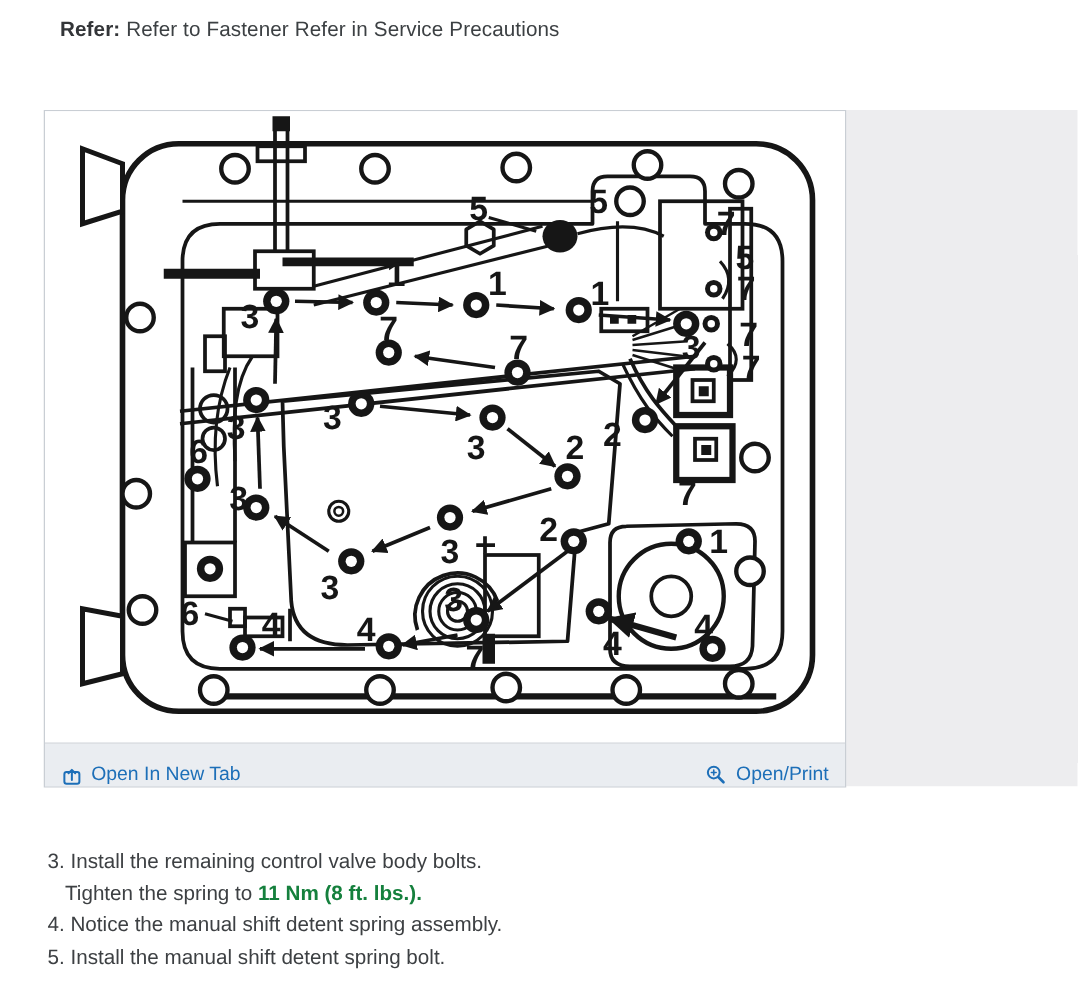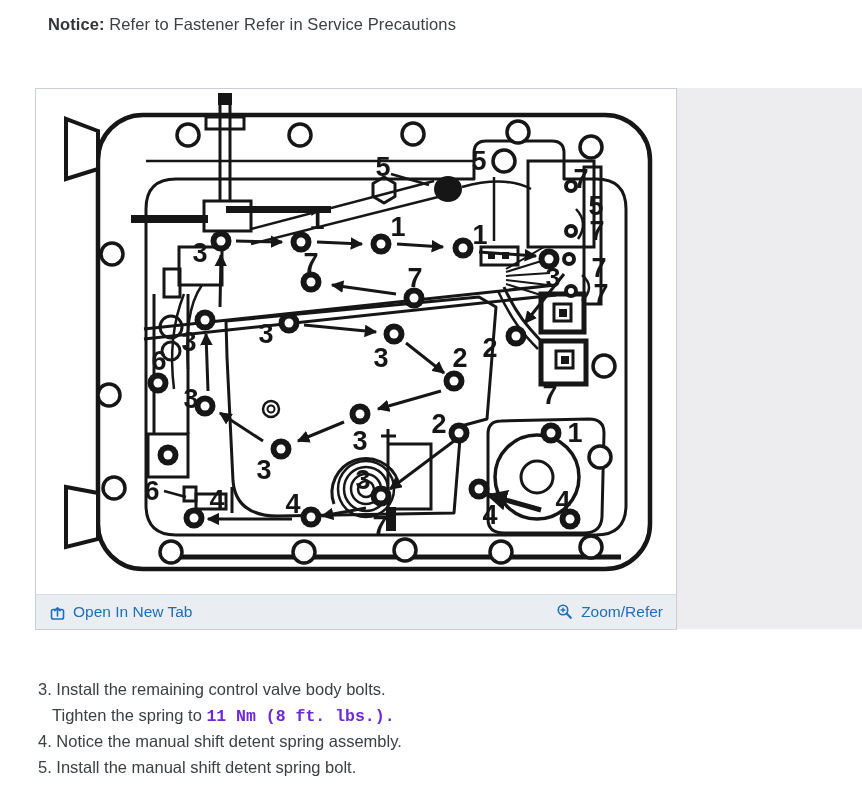--- a/index.html
+++ b/index.html
@@ -15,39 +15,39 @@
   .side-fill{
     position:absolute;left:676px;top:88px;width:186px;height:541px;
     background:#ededef;
   }
   .figure-panel{
     position:absolute;left:35px;top:88px;width:640px;
     border:1px solid #c9ced4;background:#ffffff;box-sizing:content-box;
   }
   .figure-image{width:640px;height:505px;display:block;background:#ffffff;}
   .figure-bar{
-    height:34px;display:flex;align-items:center;justify-content:space-between;
+    height:34px;display:flex;align-items:flex-end;justify-content:space-between;
     padding:0 13px;background:#eaedf1;border-top:1px solid #d9dce0;
   }
   .bar-link{
     display:flex;align-items:center;gap:7px;color:#1d6fb8;font-size:15.5px;
     text-decoration:none;cursor:pointer;white-space:nowrap;
   }
   .bar-link svg{display:block;}
   .instructions{
     position:absolute;left:38px;top:677px;font-size:16.5px;color:#3d4043;
     line-height:25.5px;
   }
   .instructions .cont{padding-left:14px;}
-  .instructions b{font-weight:700;color:#6d28d9;font-family:Liberation Mono, monospace;}
+  .instructions b{font-weight:700;color:#15803d;}
 </style>
 </head>
 <body>
 
-<div class="notice"><b>Notice:</b><span> Refer to Fastener Refer in Service Precautions</span></div>
+<div class="notice"><b>Refer:</b><span> Refer to Fastener Refer in Service Precautions</span></div>
 
 <div class="side-fill"></div>
 
 <div class="figure-panel">
   <svg class="figure-image" viewBox="0 0 640 505">
     <defs>
       <marker id="ah" viewBox="0 0 10 10" refX="9" refY="5" markerWidth="4.2" markerHeight="4.2" orient="auto-start-reverse">
         <path d="M0,0 L10,5 L0,10 z" fill="#161616"></path>
       </marker>
     </defs>
@@ -263,21 +263,21 @@
         <path d="M8.5 12 V4 M5.8 6.6 L8.5 3.9 L11.2 6.6" fill="none" stroke="#1d6fb8" stroke-width="1.6" stroke-linecap="round" stroke-linejoin="round"></path>
       </svg>
       <span>Open In New Tab</span>
     </a>
     <a class="bar-link">
       <svg width="18" height="18" viewBox="0 0 18 18">
         <circle cx="7" cy="7" r="4.7" fill="none" stroke="#1d6fb8" stroke-width="1.6"></circle>
         <path d="M10.6 10.6 L14.8 14.8" stroke="#1d6fb8" stroke-width="2.1" stroke-linecap="round"></path>
         <path d="M7 5.1 V8.9 M5.1 7 H8.9" stroke="#1d6fb8" stroke-width="1.3" stroke-linecap="round"></path>
       </svg>
-      <span>Zoom/Refer</span>
+      <span>Open/Print</span>
     </a>
   </div>
 </div>
 
 <div class="instructions">
   <div><span>3.</span> <span>Install the remaining control valve body bolts.</span></div>
   <div class="cont"><span>Tighten the spring to </span><b>11 Nm (8 ft. lbs.).</b></div>
   <div><span>4.</span> <span>Notice the manual shift detent spring assembly.</span></div>
   <div><span>5.</span> <span>Install the manual shift detent spring bolt.</span></div>
 </div>

